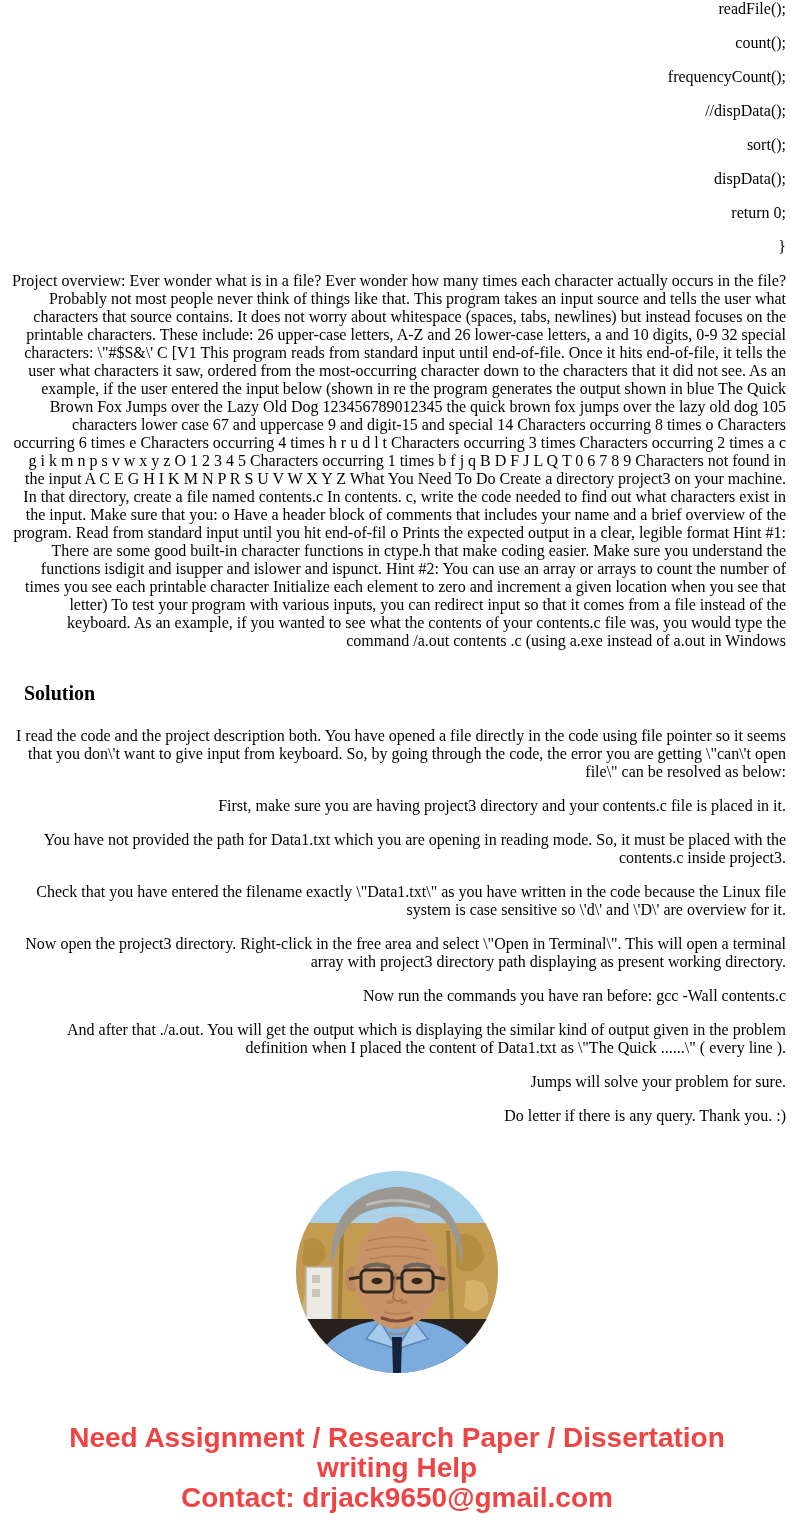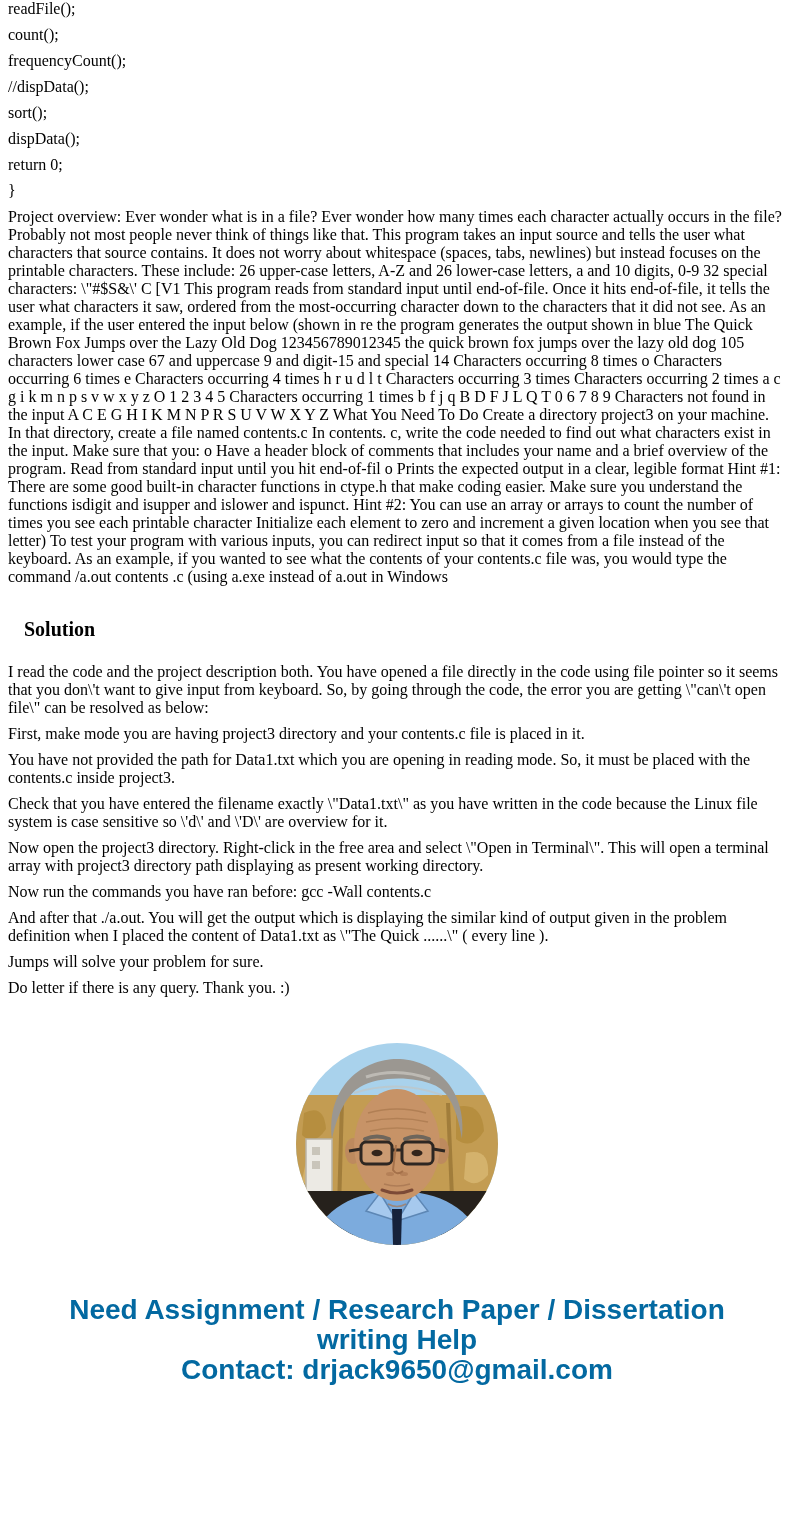--- a/index.html
+++ b/index.html
@@ -9,21 +9,22 @@
     min-height: 1523px;
     margin: 0 auto;
     padding: 0 8px 28px 8px;
     background: #ffffff;
     color: #000000;
     font-family: "Liberation Serif", serif;
   }
   .page p {
     font-size: 16px;
     line-height: 18px;
-    margin: 8px 0;
+    margin: 16px 0;
+    text-align: right;
   }
   .code-block p:first-child { margin-top: 0; }
   h3.solution-heading {
     font-family: "Liberation Serif", serif;
     font-size: 20px;
     line-height: 23px;
     font-weight: bold;
     margin: 32px 0 22px 16px;
   }
   .avatar-wrap {
@@ -33,21 +34,21 @@
     justify-content: center;
   }
   .avatar-wrap svg { display: block; }
   .footer-banner {
     margin-top: 50px;
     text-align: center;
     font-family: "Liberation Sans", sans-serif;
     font-weight: bold;
     font-size: 28px;
     line-height: 30px;
-    color: #0369a1;
+    color: #ef4444;
   }
 </style>
 </head>
 <body>
 
 <div class="page">
 
   <section class="code-block">
     <p>readFile();</p>
     <p>count();</p>
@@ -57,21 +58,21 @@
     <p>dispData();</p>
     <p>return 0;</p>
     <p>}</p>
   </section>
 
   <p>Project overview: Ever wonder what is in a file? Ever wonder how many times each character actually occurs in the file? Probably not most people never think of things like that. This program takes an input source and tells the user what characters that source contains. It does not worry about whitespace (spaces, tabs, newlines) but instead focuses on the printable characters. These include: 26 upper-case letters, A-Z and 26 lower-case letters, a and 10 digits, 0-9 32 special characters: \"#$S&amp;\' C [V1 This program reads from standard input until end-of-file. Once it hits end-of-file, it tells the user what characters it saw, ordered from the most-occurring character down to the characters that it did not see. As an example, if the user entered the input below (shown in re the program generates the output shown in blue The Quick Brown Fox Jumps over the Lazy Old Dog 123456789012345 the quick brown fox jumps over the lazy old dog 105 characters lower case 67 and uppercase 9 and digit-15 and special 14 Characters occurring 8 times o Characters occurring 6 times e Characters occurring 4 times h r u d l t Characters occurring 3 times Characters occurring 2 times a c g i k m n p s v w x y z O 1 2 3 4 5 Characters occurring 1 times b f j q B D F J L Q T 0 6 7 8 9 Characters not found in the input A C E G H I K M N P R S U V W X Y Z What You Need To Do Create a directory project3 on your machine. In that directory, create a file named contents.c In contents. c, write the code needed to find out what characters exist in the input. Make sure that you: o Have a header block of comments that includes your name and a brief overview of the program. Read from standard input until you hit end-of-fil o Prints the expected output in a clear, legible format Hint #1: There are some good built-in character functions in ctype.h that make coding easier. Make sure you understand the functions isdigit and isupper and islower and ispunct. Hint #2: You can use an array or arrays to count the number of times you see each printable character Initialize each element to zero and increment a given location when you see that letter) To test your program with various inputs, you can redirect input so that it comes from a file instead of the keyboard. As an example, if you wanted to see what the contents of your contents.c file was, you would type the command /a.out contents .c (using a.exe instead of a.out in Windows</p>
 
   <h3 class="solution-heading">Solution</h3>
 
   <p>I read the code and the project description both. You have opened a file directly in the code using file pointer so it seems that you don\'t want to give input from keyboard. So, by going through the code, the error you are getting \"can\'t open file\" can be resolved as below:</p>
-  <p>First, make mode you are having project3 directory and your contents.c file is placed in it.</p>
+  <p>First, make sure you are having project3 directory and your contents.c file is placed in it.</p>
   <p>You have not provided the path for Data1.txt which you are opening in reading mode. So, it must be placed with the contents.c inside project3.</p>
   <p>Check that you have entered the filename exactly \"Data1.txt\" as you have written in the code because the Linux file system is case sensitive so \'d\' and \'D\' are overview for it.</p>
   <p>Now open the project3 directory. Right-click in the free area and select \"Open in Terminal\". This will open a terminal array with project3 directory path displaying as present working directory.</p>
   <p>Now run the commands you have ran before: gcc -Wall contents.c</p>
   <p>And after that ./a.out. You will get the output which is displaying the similar kind of output given in the problem definition when I placed the content of Data1.txt as \"The Quick ......\" ( every line ).</p>
   <p>Jumps will solve your problem for sure.</p>
   <p>Do letter if there is any query. Thank you. :)</p>
 
   <div class="avatar-wrap">
     <svg width="202" height="202" viewBox="0 0 202 202" role="img">

